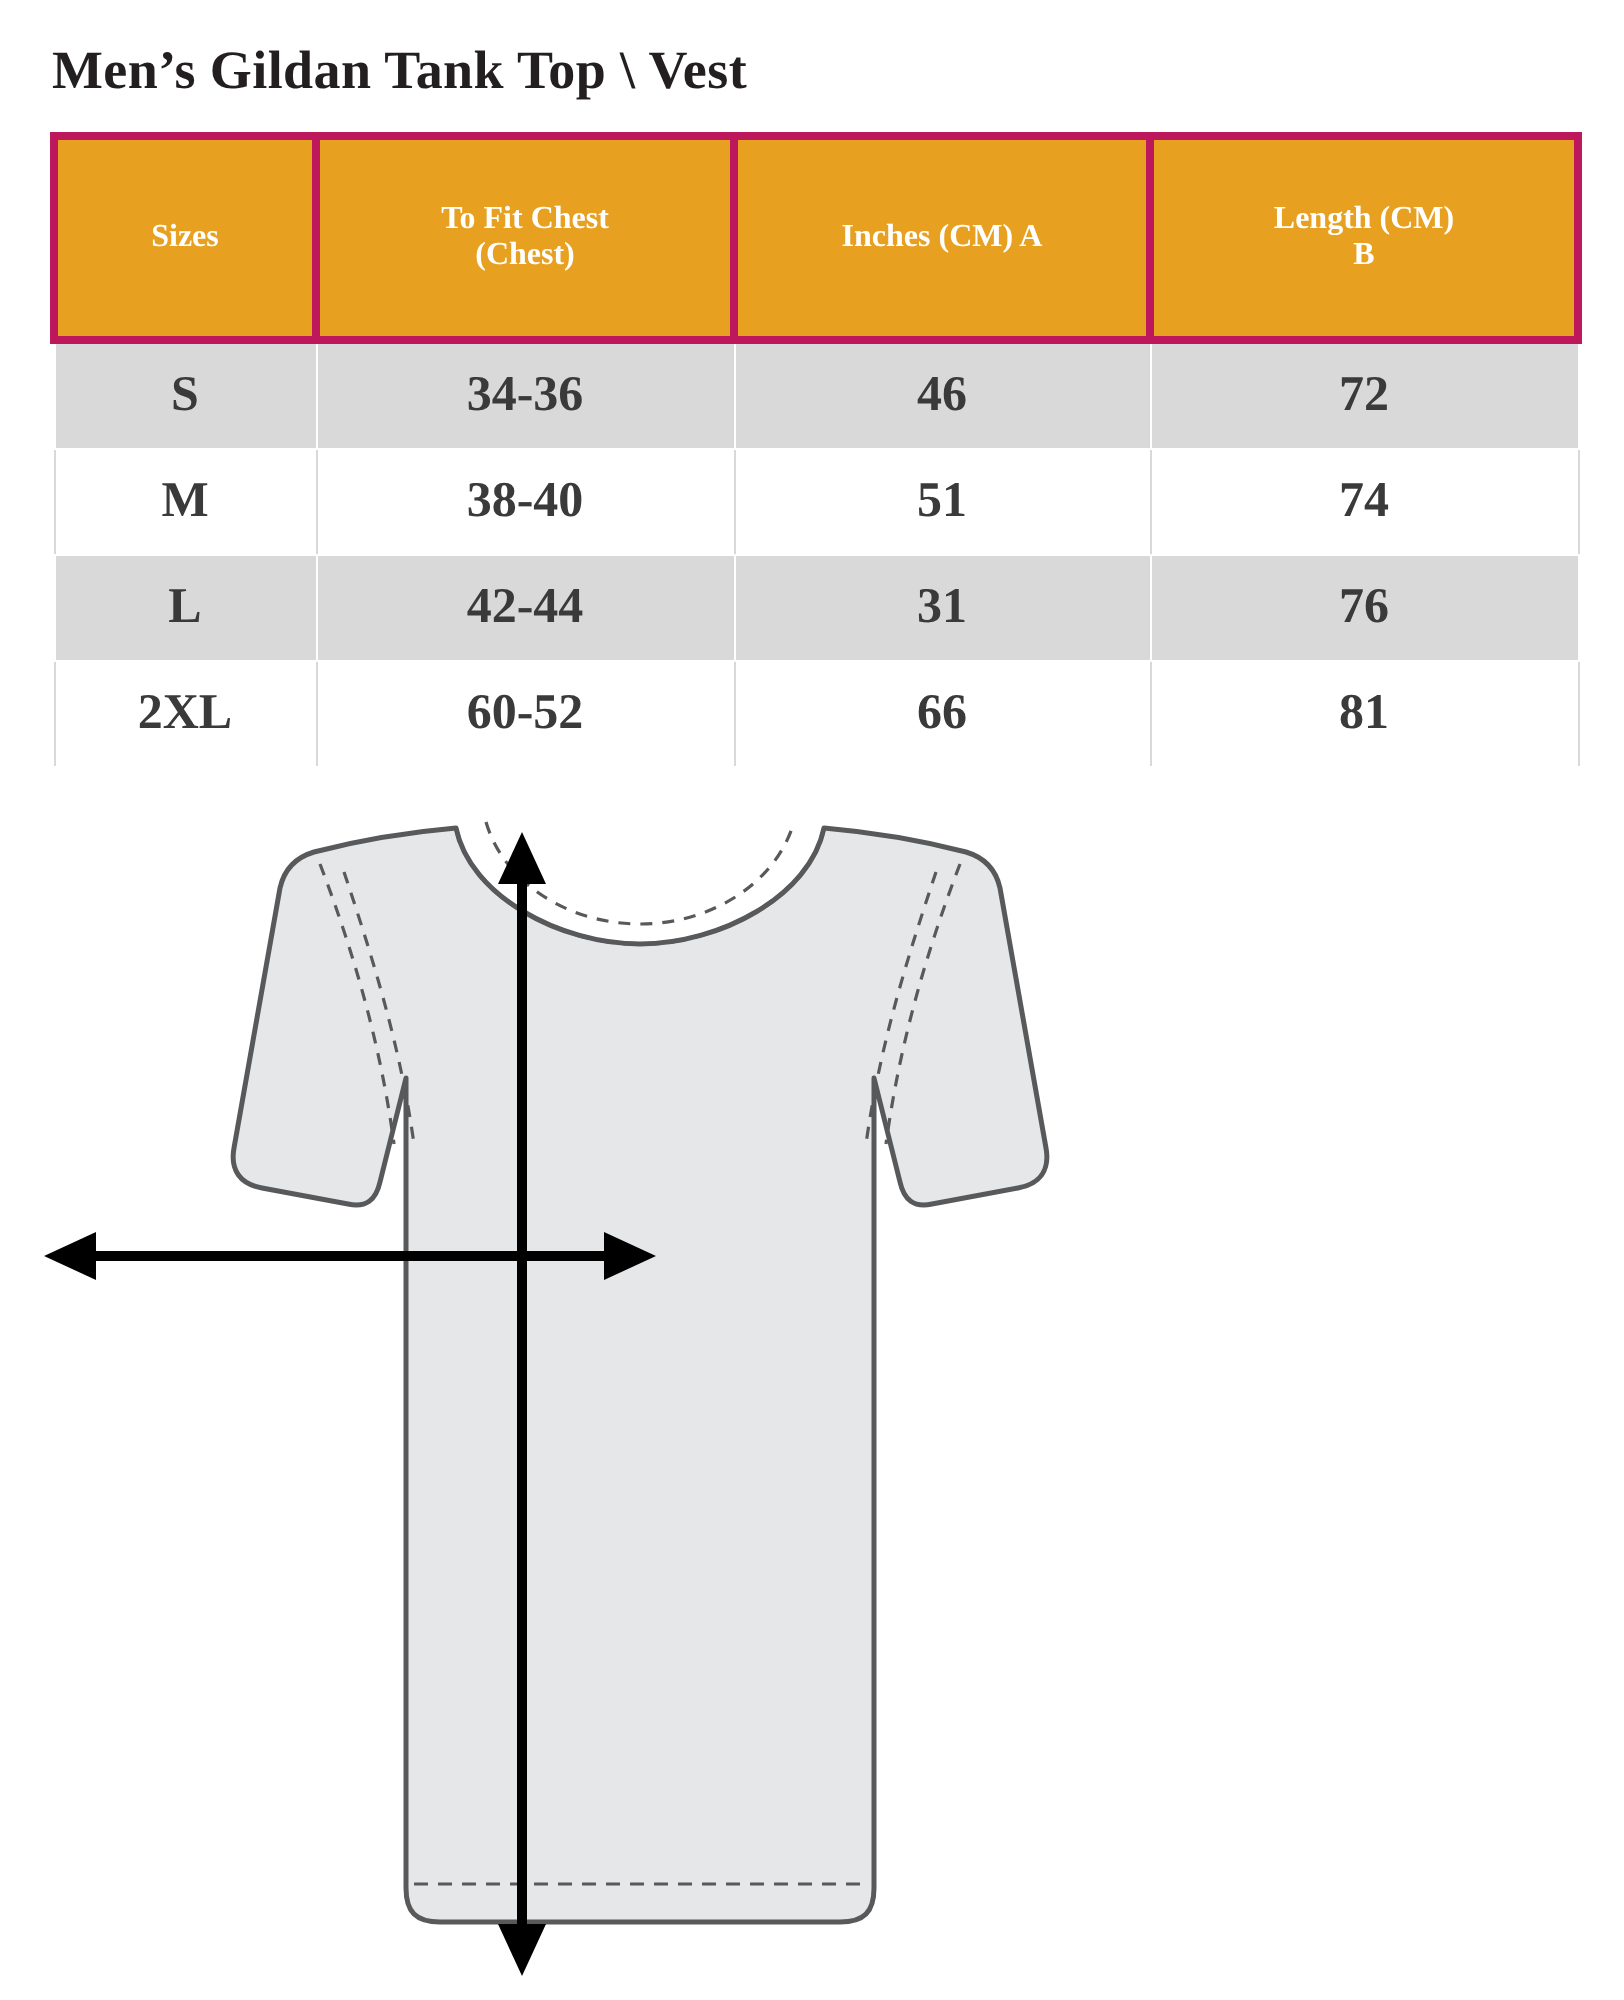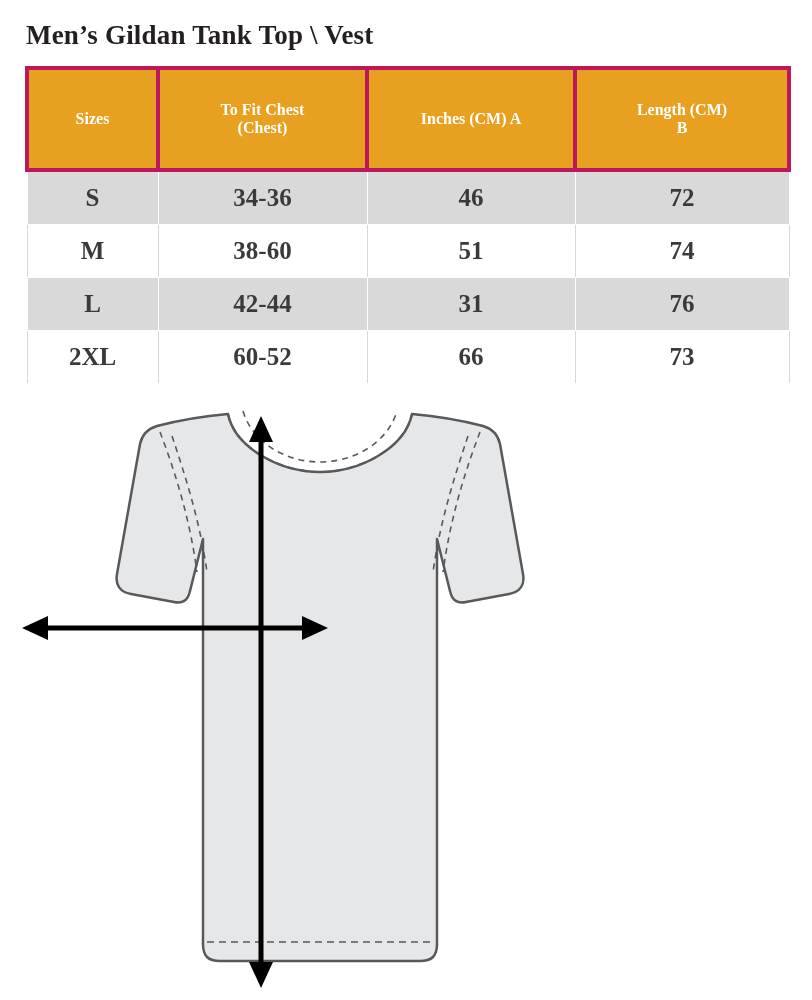--- a/index.html
+++ b/index.html
@@ -117,35 +117,35 @@
     </thead>
     <tbody>
       <tr>
         <td>S</td>
         <td>34-36</td>
         <td>46</td>
         <td>72</td>
       </tr>
       <tr>
         <td>M</td>
-        <td>38-60</td>
+        <td>38-40</td>
         <td>51</td>
         <td>74</td>
       </tr>
       <tr>
         <td>L</td>
         <td>42-44</td>
         <td>31</td>
         <td>76</td>
       </tr>
       <tr>
         <td>2XL</td>
         <td>60-52</td>
         <td>66</td>
-        <td>73</td>
+        <td>81</td>
       </tr>
     </tbody>
   </table>
 
   <div class="diagram">
     <svg width="812" height="596" viewBox="0 0 812 596">
 
       <g>
         <path d="M157,22
                  C 180,16 205,12 228,10

